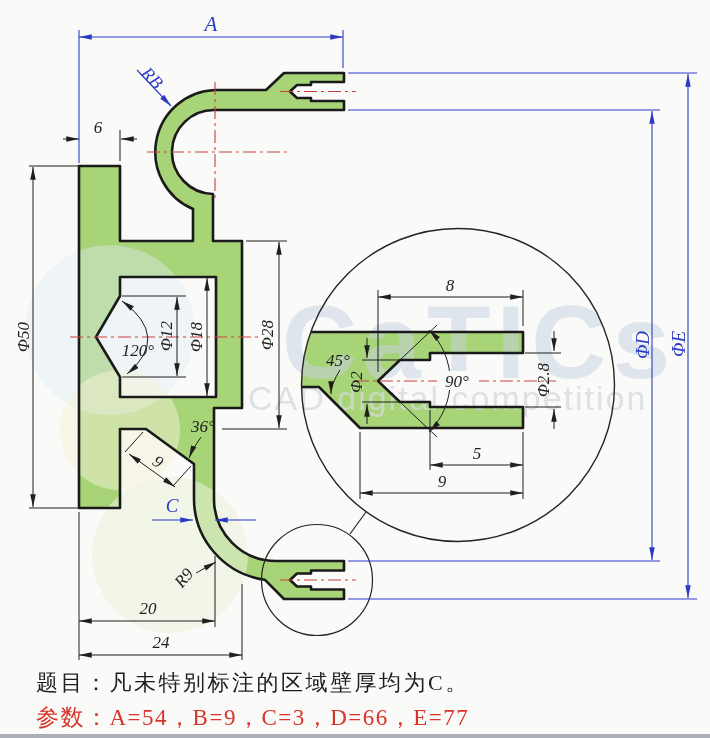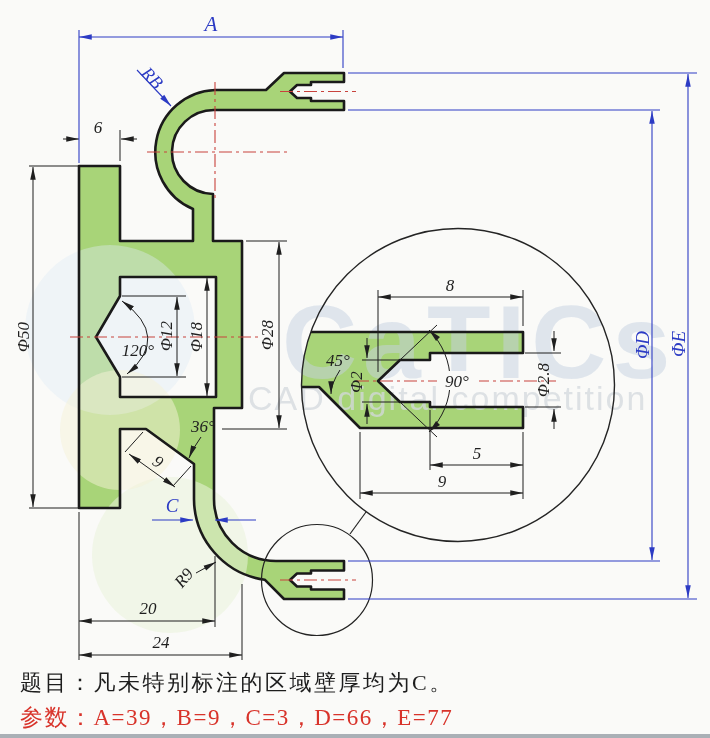--- a/index.html
+++ b/index.html
@@ -18,21 +18,21 @@
   .thinb{fill:none;stroke:var(--blue);stroke-width:1.1;}
   .cl{fill:none;stroke:var(--red);stroke-width:1.1;stroke-dasharray:13 4 3 4;}
   .mk path{fill:var(--dim);}
   .mkb path{fill:var(--blue);}
   text.d{fill:var(--dim);font-style:italic;font-size:17px;text-anchor:middle;}
   text.db{fill:var(--blue);font-style:italic;text-anchor:middle;}
   .wmt{fill:var(--wm_text);opacity:.5;font-family:"Liberation Sans","DejaVu Sans",sans-serif;
        font-weight:bold;font-size:104px;letter-spacing:6px;}
   .wms{fill:var(--wm_sub);opacity:.75;font-family:"Liberation Sans","DejaVu Sans",sans-serif;
        font-size:34px;letter-spacing:2px;}
-  .note{position:absolute;left:20px;white-space:nowrap;}
+  .note{position:absolute;left:36px;white-space:nowrap;}
   #note1{top:668px;color:#1d1d1d;font-size:22px;letter-spacing:2.5px;}
   #note2{top:702px;color:var(--note_red);font-size:23px;letter-spacing:1.5px;}
   #bottombar{position:absolute;left:0;bottom:0;width:710px;height:4px;background:#aab0b6;}
 </style>
 </head>
 <body>
 
 <div id="stage">
 <svg width="710" height="660" viewBox="0 0 710 660">
   <defs>
@@ -213,15 +213,15 @@
     <line class="thin" x1="430" y1="465" x2="523" y2="465" marker-start="url(#ab)" marker-end="url(#ab)"></line>
     <text class="d" x="477" y="459" font-size="16">5</text>
 
     <line class="thin" x1="360" y1="432" x2="360" y2="499"></line>
     <line class="thin" x1="360" y1="493" x2="523" y2="493" marker-start="url(#ab)" marker-end="url(#ab)"></line>
     <text class="d" x="442" y="487">9</text>
   </g>
 </svg>
 
 <div class="note note" id="note1">题目：凡未特别标注的区域壁厚均为C。</div>
-<div class="note" id="note2">参数：A=39，B=9，C=3，D=66，E=77</div>
+<div class="note" id="note2">参数：A=54，B=9，C=3，D=66，E=77</div>
 <div id="bottombar"></div>
 </div>
 
 </body></html>

